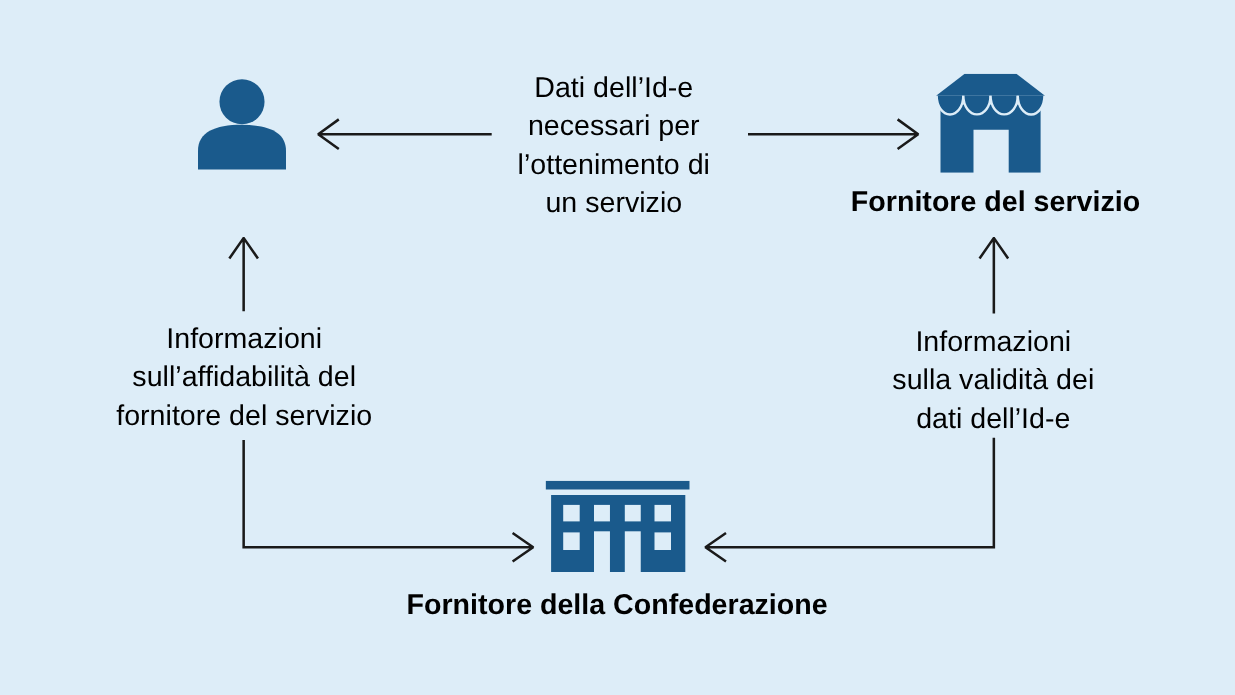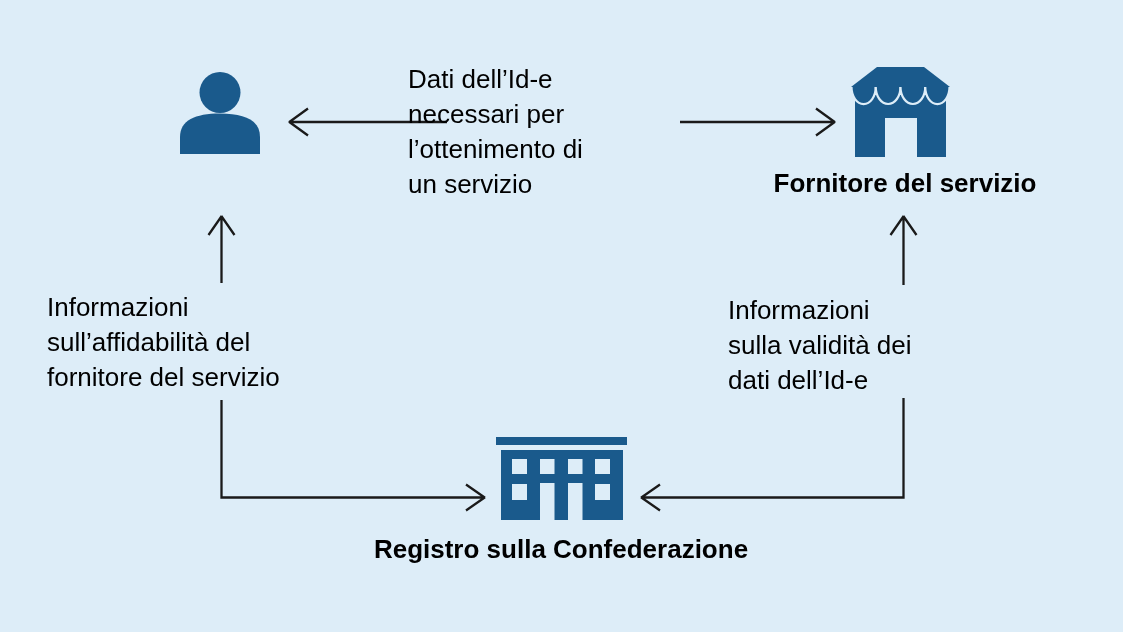--- a/index.html
+++ b/index.html
@@ -8,21 +8,21 @@
     background: var(--background, #ddedf8);
     font-family: "Liberation Sans", sans-serif;
     color: var(--text, #000000);
     position: relative;
     overflow: hidden;
   }
   .canvas { position: absolute; inset: 0; }
   .abs { position: absolute; }
   .note {
     font-size: 26px; line-height: 35px;
-    text-align: left; white-space: pre-line;
+    text-align: center; white-space: pre-line;
     font-weight: 400;
   }
   .node-label {
     font-size: 26px; line-height: 33px;
     text-align: center; font-weight: 700;
   }
   svg { display: block; }
 </style>
 </head>
 <body>
@@ -87,15 +87,15 @@
         <rect x="44" y="22" width="14.5" height="15"></rect>
         <rect x="72" y="22" width="14.5" height="15"></rect>
         <rect x="99" y="22" width="15" height="15"></rect>
         <rect x="16" y="47" width="15" height="16"></rect>
         <rect x="99" y="47" width="15" height="16"></rect>
         <rect x="44" y="46" width="14.5" height="37"></rect>
         <rect x="72" y="46" width="14.5" height="37"></rect>
       </g>
     </svg>
   </div>
-  <div class="abs node-label" style="left:361px; top:533px; width:400px">Registro sulla Confederazione</div>
+  <div class="abs node-label" style="left:361px; top:533px; width:400px">Fornitore della Confederazione</div>
 
 </div>
 
 </body></html>

